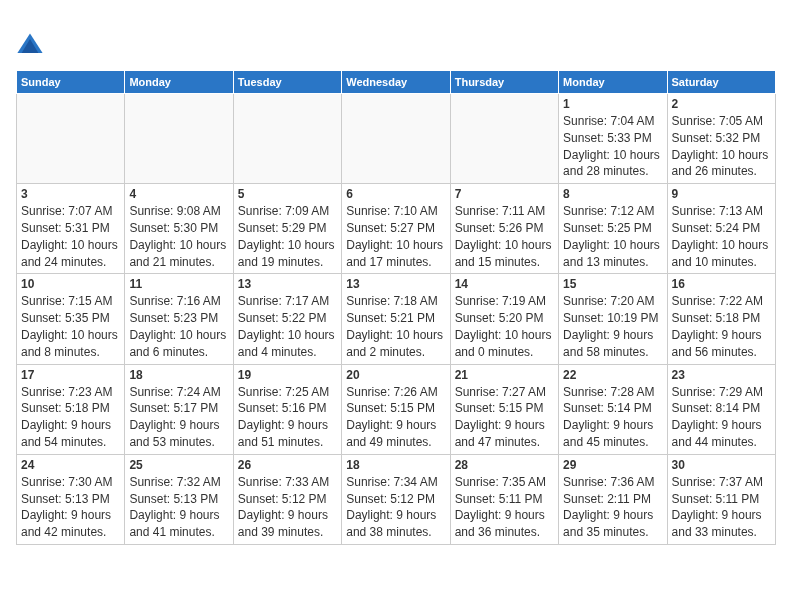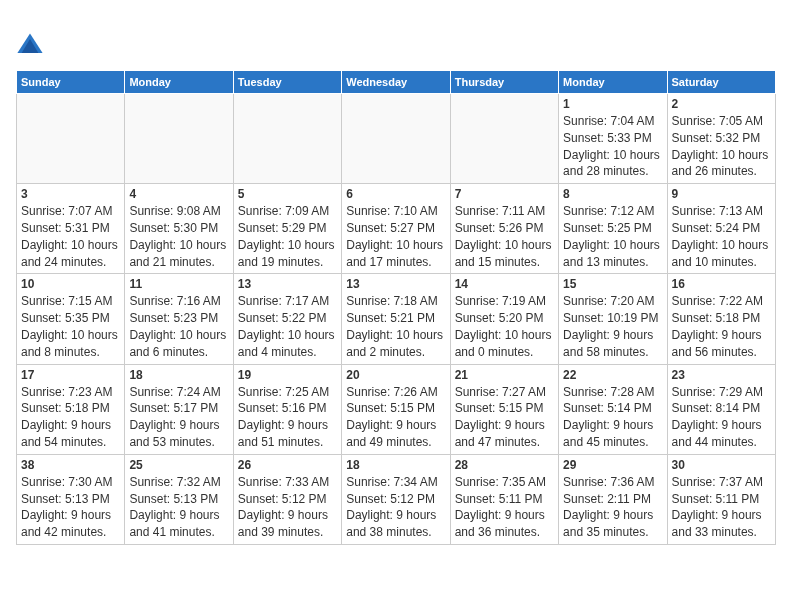--- a/index.html
+++ b/index.html
@@ -267,21 +267,21 @@
           </td>
           <td>
             <span class="day-number">23</span>
             <div class="day-info">Sunrise: 7:29 AM
 Sunset: 8:14 PM
 Daylight: 9 hours and 44 minutes.</div>
           </td>
         </tr>
         <tr>
           <td>
-            <span class="day-number">38</span>
+            <span class="day-number">24</span>
             <div class="day-info">Sunrise: 7:30 AM
 Sunset: 5:13 PM
 Daylight: 9 hours and 42 minutes.</div>
           </td>
           <td>
             <span class="day-number">25</span>
             <div class="day-info">Sunrise: 7:32 AM
 Sunset: 5:13 PM
 Daylight: 9 hours and 41 minutes.</div>
           </td>

